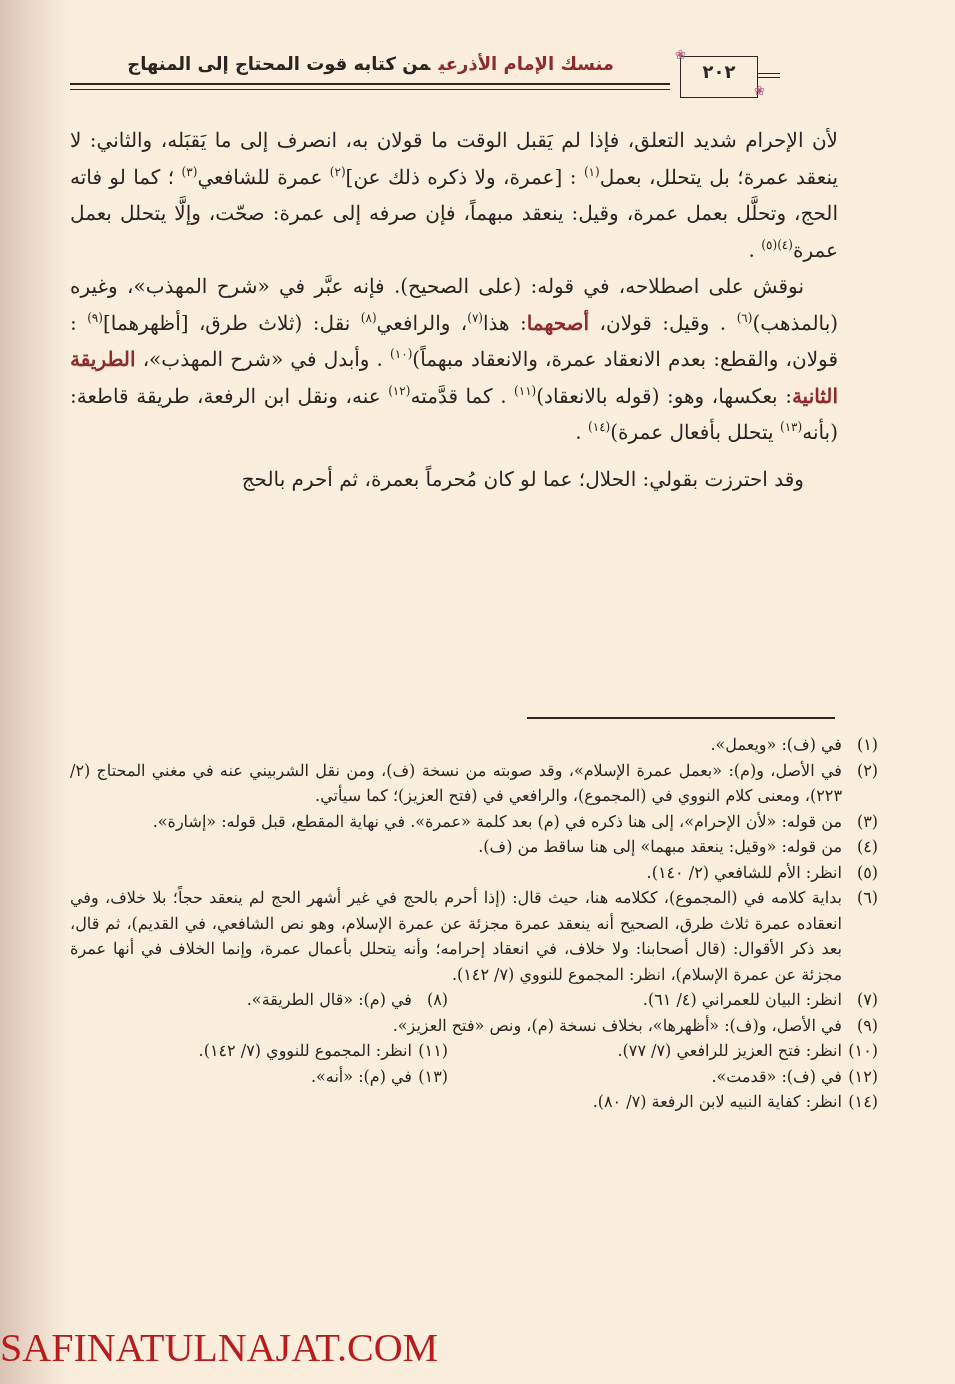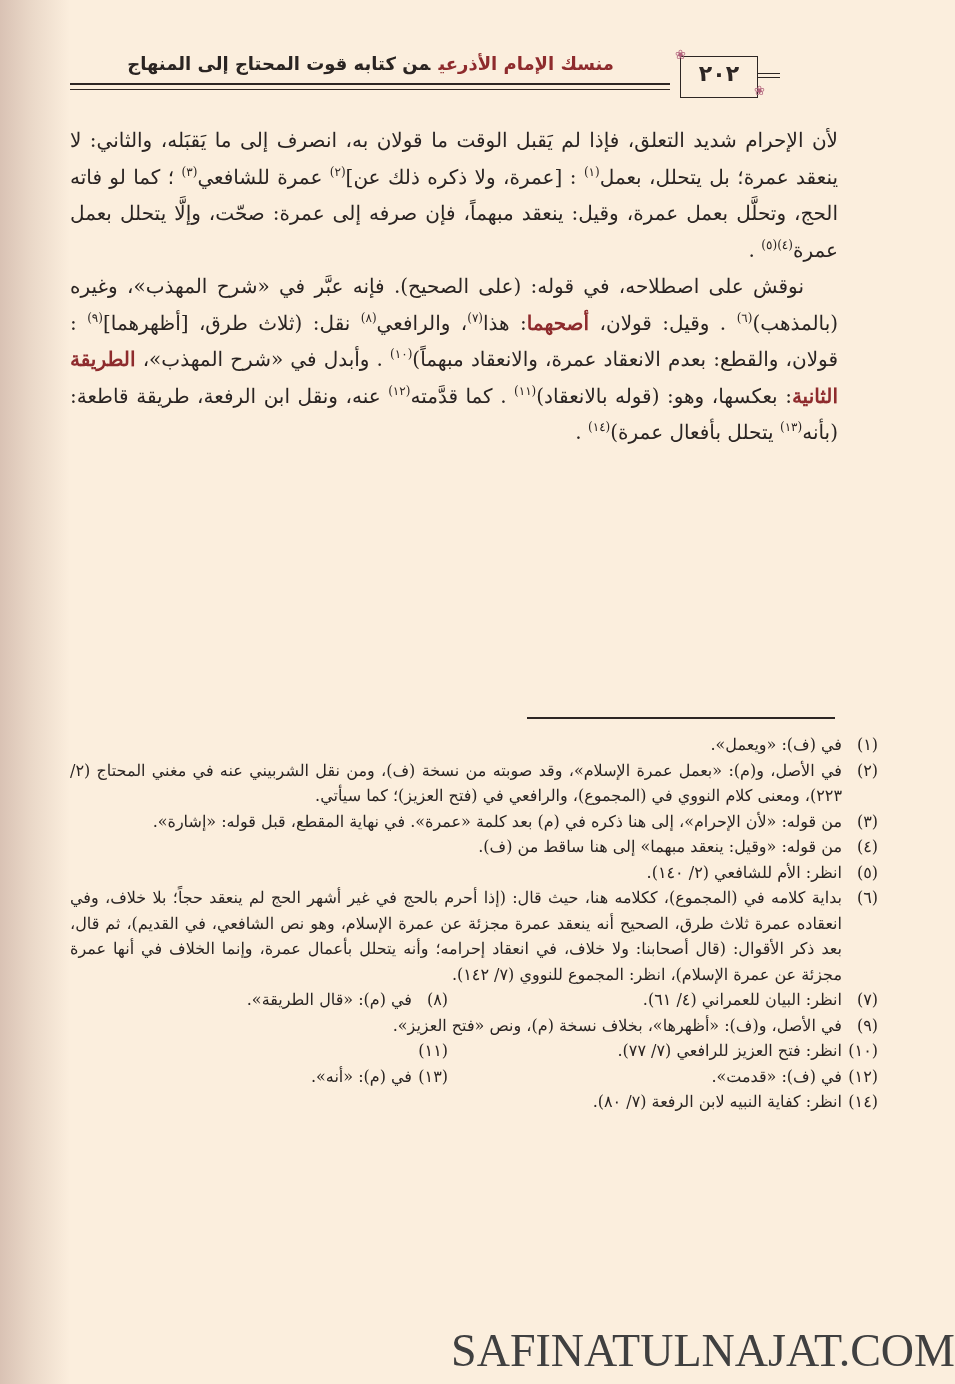--- a/index.html
+++ b/index.html
@@ -25,21 +25,21 @@
   }
   .header-title .accent { color: #8e2b2d; margin-left: 8px; margin-top: 28px; }
   .header-rule-top { position: absolute; left: 0; right: 170px; top: 33px; height: 2px; background: #2d2624; }
   .header-rule-bot { position: absolute; left: 0; right: 170px; top: 39px; height: 1px; background: #2d2624; }
   .page-number-box {
     position: absolute; right: 82px; top: 6px; width: 78px; height: 42px;
     border: 1px solid #2d2624; box-sizing: border-box;
   }
   .page-number {
     position: absolute; left: 0; right: 0; top: 4px; text-align: center;
-    font-family: "DejaVu Sans", sans-serif; font-weight: bold; font-size: 22px; color: #2d2624;
+    font-family: "DejaVu Sans", sans-serif; font-weight: bold; font-size: 18px; color: #2d2624;
   }
   .ornament { position: absolute; font-size: 13px; color: #b0607a; }
   .ornament.tl { left: -6px; top: -10px; }
   .ornament.br { right: -8px; top: 26px; }
   .side-rule { position: absolute; right: 60px; width: 22px; height: 1px; background: #2d2624; }
   .side-rule.a { top: 23px; } .side-rule.b { top: 27px; }
 
   .main-text {
     position: absolute; left: 70px; top: 122px; width: 768px;
     direction: rtl; text-align: justify;
@@ -64,23 +64,23 @@
   }
   .fn { display: flex; margin: 0; }
   .fn-num { flex: 0 0 36px; white-space: nowrap; }
   .fn-text { flex: 1; text-align: justify; }
   .fn-row { display: flex; }
   .fn-row .fn { flex: 0 0 auto; }
   .fn-row .fn.first { width: 430px; }
   .fn-row .fn .fn-text { white-space: nowrap; }
 
   .watermark {
-    position: absolute; left: 0; right: 0; top: 1324px; text-align: right;
-    font-family: "Liberation Serif", serif; font-size: 46px; letter-spacing: 0px;
-    color: #404040;
+    position: absolute; left: 0; right: 0; top: 1324px; text-align: left;
+    font-family: "Liberation Serif", serif; font-size: 40px; letter-spacing: 0px;
+    color: #b91c1c;
   }
 </style>
 </head>
 <body>
 
 <div class="page-shade"></div>
 
 <div class="header">
   <div class="header-title">
     <span class="accent">منسك الإمام الأذرعي</span><span>من كتابه قوت المحتاج إلى المنهاج</span>
@@ -111,20 +111,21 @@
     <span>. وقيل: قولان، </span><span class="red">أصحهما</span><span>: هذا</span><span class="fn-ref">(٧)</span><span>، والرافعي</span><span class="fn-ref">(٨)</span>
     <span> نقل: (ثلاث طرق، [أظهرهما]</span><span class="fn-ref">(٩)</span>
     <span>: قولان، والقطع: بعدم الانعقاد عمرة، والانعقاد مبهماً)</span><span class="fn-ref">(١٠)</span>
     <span>. وأبدل في «شرح المهذب»، </span><span class="red">الطريقة الثانية</span><span>: بعكسها، وهو: (قوله بالانعقاد)</span><span class="fn-ref">(١١)</span>
     <span>. كما قدَّمته</span><span class="fn-ref">(١٢)</span><span> عنه، ونقل ابن الرفعة، طريقة قاطعة: (بأنه</span><span class="fn-ref">(١٣)</span><span> يتحلل بأفعال عمرة)</span><span class="fn-ref">(١٤)</span>
     <span>.</span>
   </p>
 
   <div class="gap"></div>
 
+  <p class="indent">وقد احترزت بقولي: الحلال؛ عما لو كان مُحرماً بعمرة، ثم أحرم بالحج</p>
 </div>
 
 <div class="fn-divider"></div>
 
 <div class="footnotes">
   <div class="fn">
       <span class="fn-num">(١)</span>
       <span class="fn-text">في (ف): «ويعمل».</span>
     </div>
   <div class="fn">
@@ -161,20 +162,21 @@
       <span class="fn-num">(٩)</span>
       <span class="fn-text">في الأصل، و(ف): «أظهرها»، بخلاف نسخة (م)، ونص «فتح العزيز».</span>
     </div>
   <div class="fn-row">
     <div class="fn first">
         <span class="fn-num">(١٠)</span>
         <span class="fn-text">انظر: فتح العزيز للرافعي (٧/ ٧٧).</span>
       </div>
     <div class="fn">
         <span class="fn-num">(١١)</span>
+        <span class="fn-text">انظر: المجموع للنووي (٧/ ١٤٢).</span>
       </div>
   </div>
   <div class="fn-row">
     <div class="fn first">
         <span class="fn-num">(١٢)</span>
         <span class="fn-text">في (ف): «قدمت».</span>
       </div>
     <div class="fn">
         <span class="fn-num">(١٣)</span>
         <span class="fn-text">في (م): «أنه».</span>

